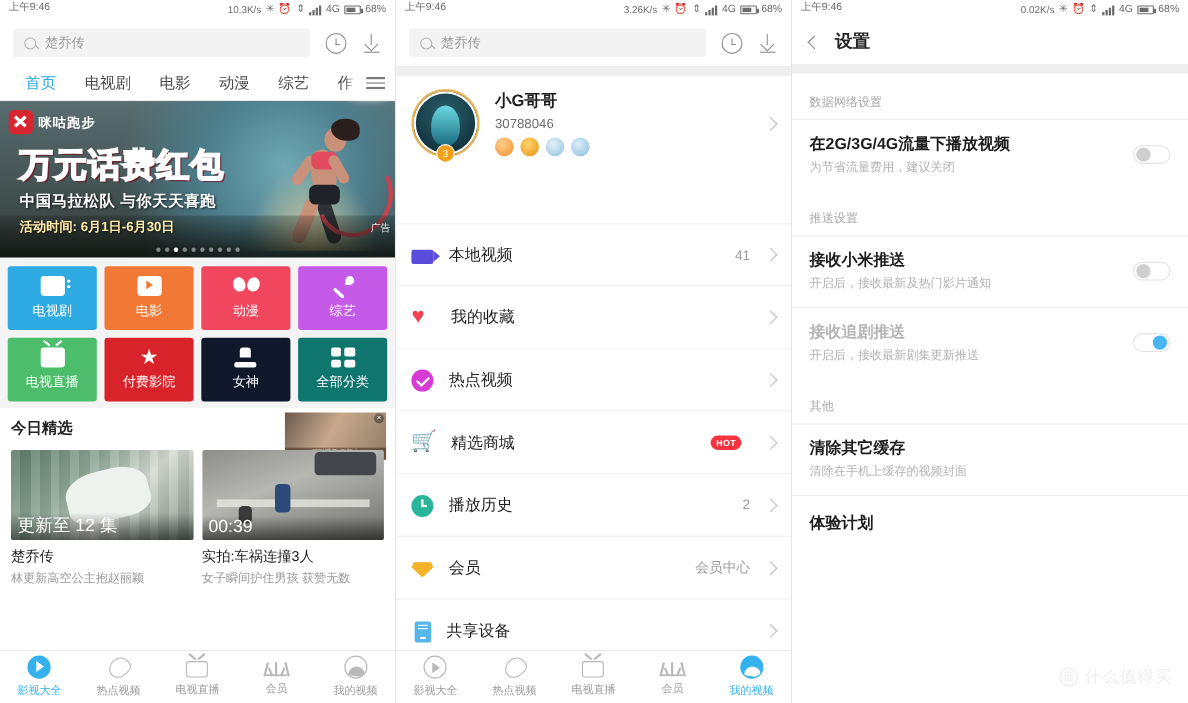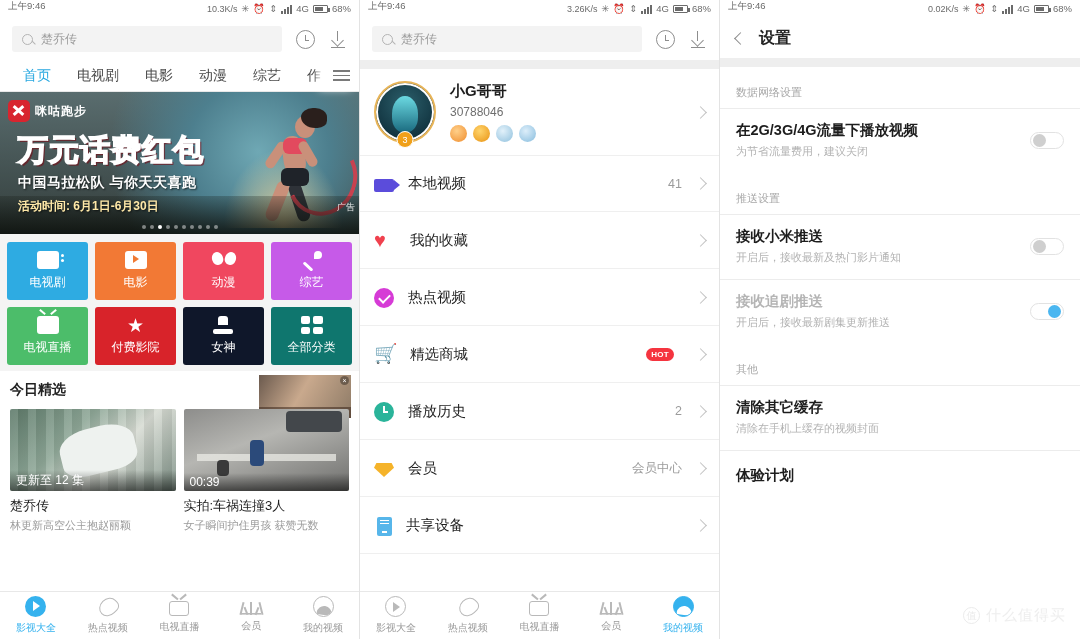--- a/index.html
+++ b/index.html
@@ -155,21 +155,21 @@
   .vthumb.a { background:linear-gradient(135deg,#5e7a6a 0%,#8fa898 35%,#d8dcd4 60%,#7c8f84 100%); }
   .vthumb.a::before{content:"";position:absolute;left:0;top:0;width:100%;height:100%;
      background:repeating-linear-gradient(90deg, rgba(255,255,255,.10) 0 8px, rgba(0,0,0,.06) 8px 18px);}
   .vthumb.a .fig{position:absolute;left:30%;top:22%;width:46%;height:56%;background:#eef2ef;
      border-radius:40% 40% 30% 30%;transform:rotate(-14deg);}
   .vthumb.b { background:linear-gradient(160deg,#8d8d8b 0%,#b6b6b2 40%,#6f6f6d 100%); }
   .vthumb.b::before{content:"";position:absolute;left:8%;top:55%;width:84%;height:7px;background:rgba(235,235,230,.75);}
   .vthumb.b .p1{position:absolute;left:40%;top:38%;width:14px;height:26px;background:#2b4a7a;border-radius:4px;}
   .vthumb.b .p2{position:absolute;left:20%;top:62%;width:12px;height:16px;background:#3a3a3a;border-radius:4px;}
   .vthumb.b .car{position:absolute;right:4%;top:2%;width:34%;height:26%;background:#43474b;border-radius:4px;}
-  .vbadge { position:absolute; left:0; bottom:0; padding:2px 6px; font-size:12px; color:#fff;
+  .vbadge { position:absolute; left:0; bottom:0; padding:2px 6px; font-size:16px; color:#fff;
             background:linear-gradient(0deg, rgba(0,0,0,.55), rgba(0,0,0,0)); width:100%; }
   .vtitle { font-size:13px; color:#1e1e1e; margin-top:6px; }
   .vsub { font-size:11px; color:#9b9b9b; margin-top:3px; }
 
   
   .bottomnav { position:absolute; left:0; right:0; bottom:0; height:48px; background:#fff;
                border-top:1px solid #e8e8e8; display:flex; align-items:center; }
   .bn { flex:1; display:flex; flex-direction:column; align-items:center; gap:4px; }
   .bn .bl { font-size:10px; color:#9b9b9b; }
   .bn.active .bl { color:#35b2ee; }
@@ -212,21 +212,21 @@
             font-size:9px; line-height:17px; text-align:center; border:1.5px solid #fff; }
   .p-info { flex:1; }
   .p-name { font-size:15px; color:#1c1c1c; font-weight:bold; }
   .p-id { font-size:12px; color:#6e6e6e; margin-top:4px; }
   .p-badges { display:flex; gap:6px; margin-top:6px; }
   .pb { width:17px; height:17px; border-radius:50%; }
   .chev { width:9px; height:9px; border-right:1.6px solid #c2c2c2; border-top:1.6px solid #c2c2c2;
           transform:rotate(45deg); flex:0 0 auto; }
 
   
-  .menu { background:#fff; }
+  .menu { background:#fff;margin-top:48px; }
   .mrow { height:57px; display:flex; align-items:center; padding:0 14px; gap:14px;
           border-bottom:1px solid #efefef; }
   .mrow:first-child { border-top:1px solid #efefef; }
   .mic { width:22px; height:22px; position:relative; flex:0 0 auto; }
   .mic.vid { background:#5b4cdb; width:20px; height:13px; border-radius:2px; margin-top:4px; }
   .mic.vid::after{content:"";position:absolute;right:-6px;top:1px;border-left:6px solid #5b4cdb;
       border-top:5px solid transparent;border-bottom:5px solid transparent;}
   .mic.heart { color:#f0414e; font-size:20px; line-height:22px; }
   .mic.check { width:20px;height:20px;border-radius:50%;background:#d63bd6;margin-top:1px; }
   .mic.check::after{content:"";position:absolute;left:5px;top:6px;width:9px;height:5px;

